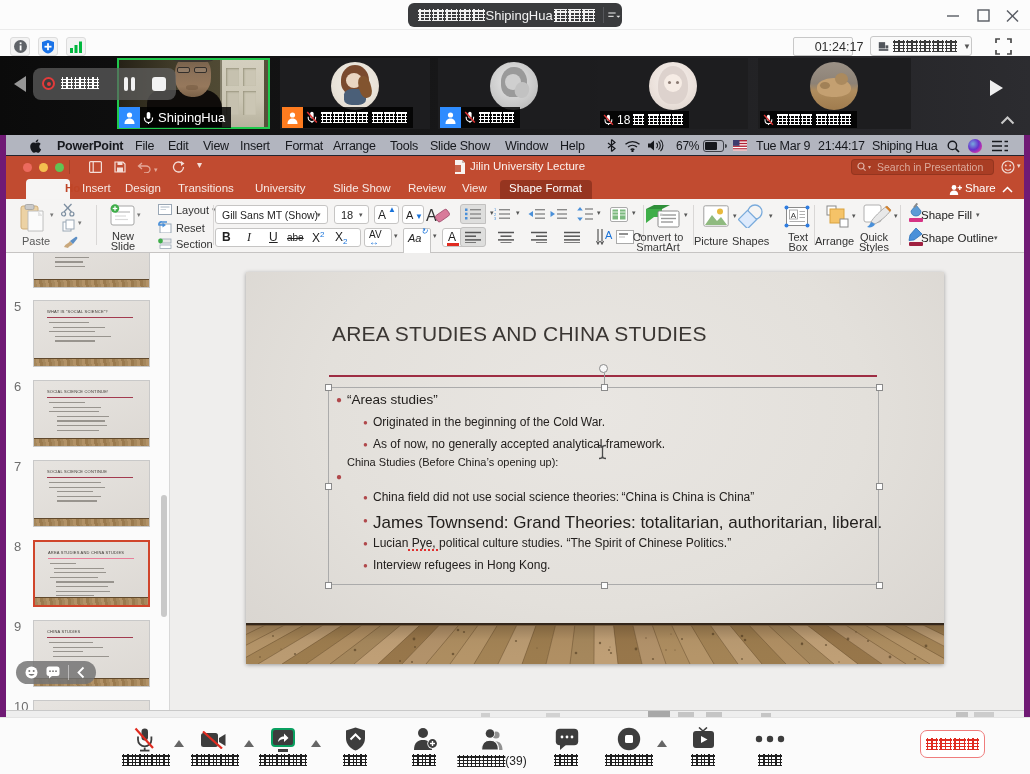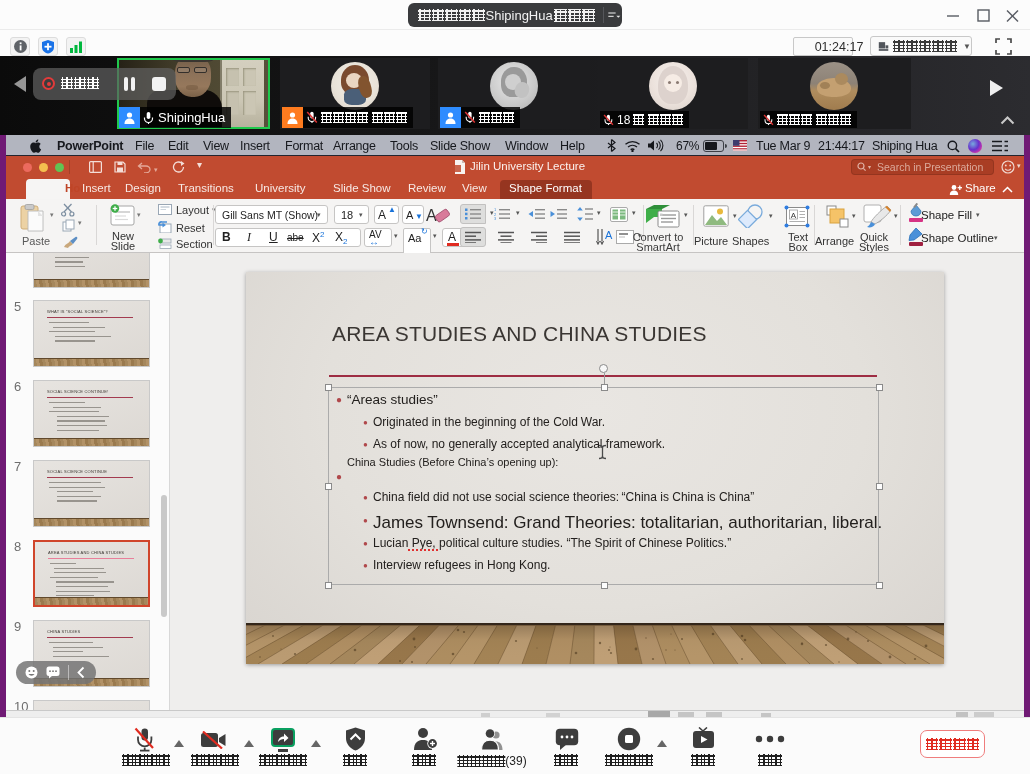--- a/index.html
+++ b/index.html
@@ -530,21 +530,21 @@
     <span class="abs" style="left:241px;top:31px;font-style:italic;font-size:12px;font-family:'Liberation Serif',serif;color:#222;">I</span>
     <span class="abs" style="left:263px;top:31px;text-decoration:underline;font-size:12px;color:#222;">U</span>
     <span class="abs" style="left:281px;top:33px;text-decoration:line-through;font-size:10px;color:#222;">abe</span>
     <span class="abs" style="left:306px;top:31px;font-size:12px;color:#222;">X<sup style="font-size:8px;color:#1872d9;">2</sup></span>
     <span class="abs" style="left:329px;top:31px;font-size:12px;color:#222;">X<sub style="font-size:8px;color:#1872d9;">2</sub></span>
     <div class="abs" style="left:358px;top:29px;width:28px;height:19px;background:#fff;border:1px solid #c6c5c4;border-radius:3px;">
             <span class="abs" style="left:4px;top:0px;font-size:10px;color:#222;">AV</span>
             <span class="abs" style="left:4px;top:7px;font-size:10px;color:#1872d9;">↔</span>
           </div>
     <span class="abs" style="left:388px;top:33px;font-size:7px;color:#555;">▾</span>
-    <div class="abs" style="left:397px;top:29px;width:28px;height:37px;background:#fff;border:1px solid #c6c5c4;border-radius:2px;">
+    <div class="abs" style="left:397px;top:29px;width:28px;height:37px;background:#fff;border:1px solid #c6c5c4;border-radius:2px;font-style:italic;">
             <span class="abs" style="left:4px;top:3px;font-size:11px;color:#222;">Aa</span>
             <span class="abs" style="left:17px;top:-2px;font-size:8px;color:#1872d9;">↻</span>
           </div>
     <span class="abs" style="left:427px;top:33px;font-size:7px;color:#555;">▾</span>
     <div class="abs" style="left:436px;top:29px;width:25px;height:19px;background:#fff;border:1px solid #c6c5c4;border-radius:3px;">
             <span class="abs" style="left:5px;top:1px;font-size:12px;color:#222;">A</span>
             <div class="abs" style="left:4px;top:14px;width:12px;height:3px;background:#e02b20;"></div>
           </div>
     <span class="abs" style="left:463px;top:33px;font-size:7px;color:#555;">▾</span>
   </div>

